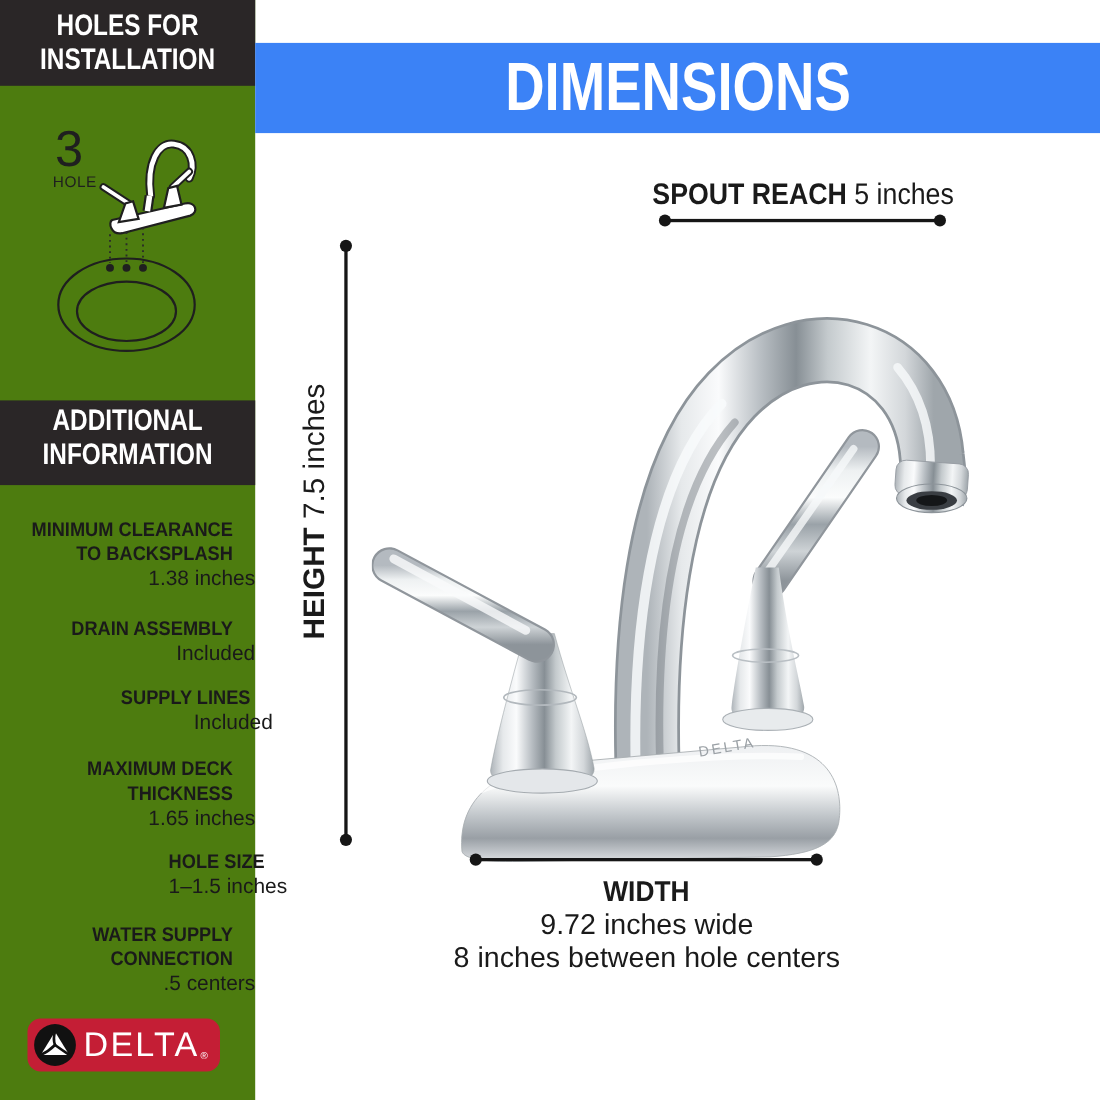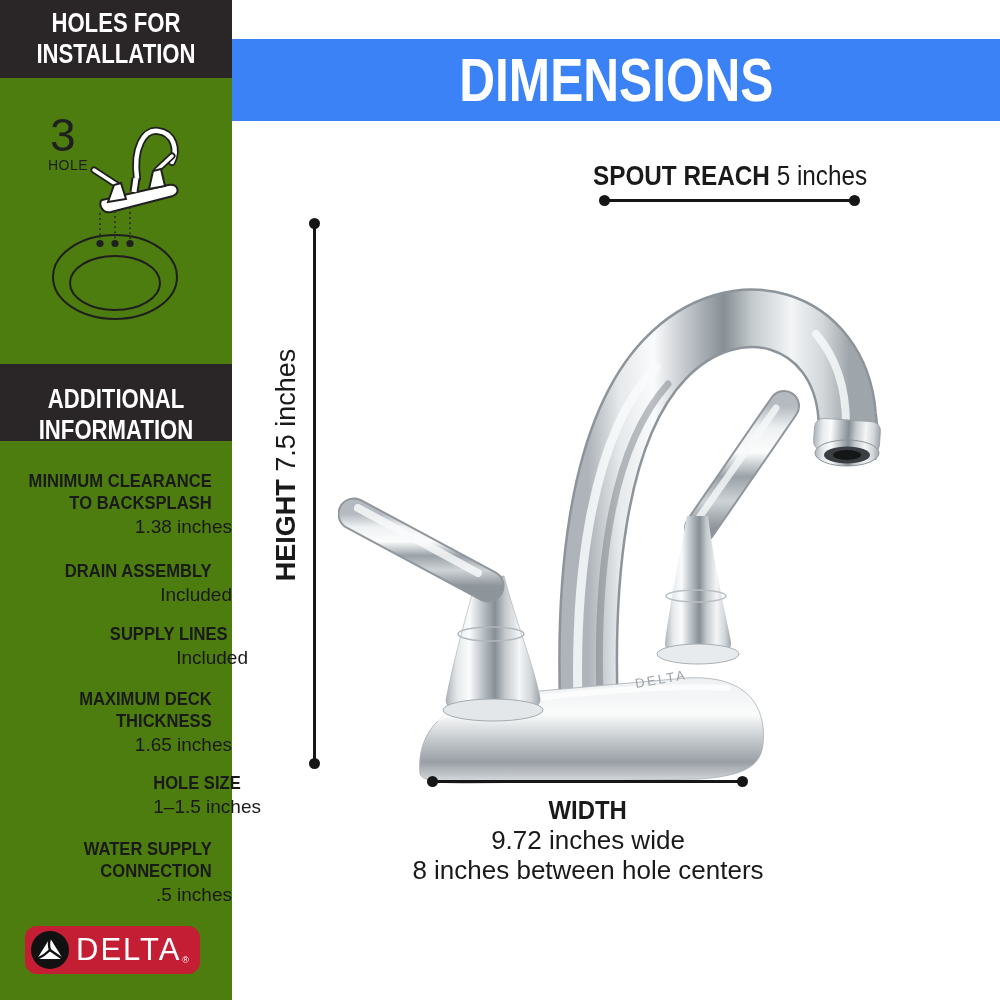--- a/index.html
+++ b/index.html
@@ -4,21 +4,21 @@
 <style>
   html,body{margin:0;padding:0;background:#fff;}
   #page{position:relative;width:1000px;height:1000px;background:#ffffff;overflow:hidden;
         font-family:"Liberation Sans",sans-serif;color:#1a1a1a;}
   
   .sidebar{position:absolute;left:0;top:0;width:232px;height:1000px;background:#4d7c0f;}
   .side-header{position:absolute;left:0;width:232px;background:#2a2627;color:#fff;
                text-align:center;font-weight:bold;}
   .side-header .ln{display:block;font-size:27px;line-height:31px;transform:scaleX(.82);transform-origin:center;}
   #holes-header{top:0;height:78px;padding-top:8px;box-sizing:border-box;}
-  #addl-header{top:364px;height:77px;padding-top:20px;box-sizing:border-box;}
+  #addl-header{top:364px;height:77px;padding-top:3px;box-sizing:border-box;}
   .big3{position:absolute;left:50px;top:112px;font-size:46px;font-weight:300;line-height:46px;color:#1f1f1f;}
   .hole-lbl{position:absolute;left:48px;top:157px;font-size:14px;letter-spacing:.5px;color:#1f1f1f;}
   .spec{position:absolute;left:0;width:232px;text-align:right;}
   .spec .t{font-weight:bold;font-size:18px;line-height:22px;display:block;transform:scaleX(.92);transform-origin:center;padding:0 12px;}
   .spec .v{font-size:19px;line-height:23px;margin-top:1px;}
   
   .delta-logo{position:absolute;left:25px;top:926px;width:175px;height:48px;background:#c41e35;
               border-radius:12px;display:flex;align-items:center;padding-left:5px;box-sizing:border-box;}
   .delta-word{color:#fff;font-size:31px;letter-spacing:2px;margin-left:6px;line-height:48px;}
   .delta-reg{color:#fff;font-size:9px;position:relative;top:10px;left:1px;}
@@ -114,21 +114,21 @@
     <div class="spec" style="top:688px;">
       <span class="t">MAXIMUM DECK THICKNESS</span>
       <div class="v">1.65 inches</div>
     </div>
     <div class="spec" style="top:772px;padding-left:29px;">
       <span class="t">HOLE SIZE</span>
       <div class="v">1–1.5 inches</div>
     </div>
     <div class="spec" style="top:838px;">
       <span class="t">WATER SUPPLY CONNECTION</span>
-      <div class="v">.5 inches</div>
+      <div class="v">.5 centers</div>
     </div>
 
     <div class="delta-logo">
       <svg width="40" height="40" viewBox="0 0 40 40">
         <circle cx="20" cy="20" r="19" fill="#111111"></circle>
         <path d="M 20 8 L 33 29 L 7 29 Z" fill="#ffffff"></path>
         <g stroke="#111111" stroke-width="2.4" fill="none" stroke-linecap="round">
           <path d="M 20 20 Q 18 14 20 8"></path>
           <path d="M 20 20 Q 27 25 33 29"></path>
           <path d="M 20 20 Q 14 26 7 29"></path>

